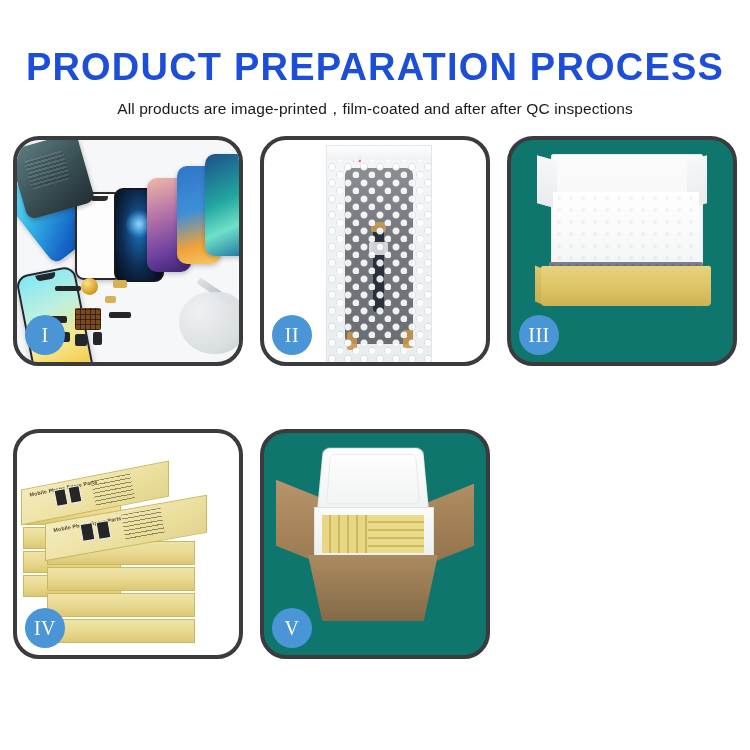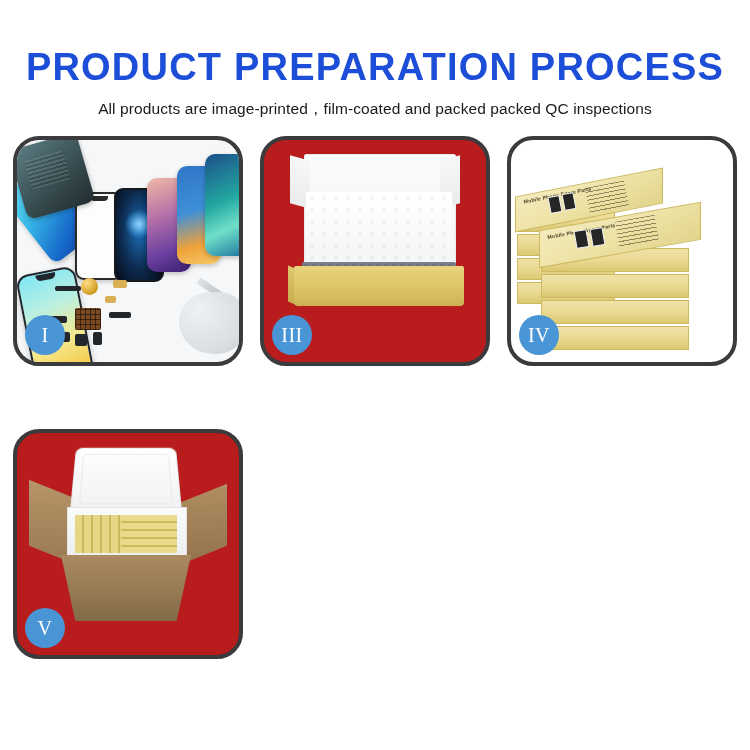--- a/index.html
+++ b/index.html
@@ -31,21 +31,21 @@
     display:grid;
     grid-template-columns:repeat(3,230px);
     grid-template-rows:230px 230px;
     justify-content:center;
     column-gap:17px;row-gap:63px;
   }
   .panel{
     position:relative;
     border:4px solid #3b3b3d;
     border-radius:26px;
-    background:#b91c1c;
+    background:#0f766e;
     overflow:hidden;
     box-sizing:border-box;
   }
   .stage{position:absolute;inset:0;overflow:hidden;}
 
   .badge{
     position:absolute;left:8px;bottom:7px;
     width:40px;height:40px;border-radius:50%;
     background:#4a95d6;
     color:#ffffff;
@@ -348,21 +348,21 @@
     background:#9c8158;opacity:.7;transform:skewY(24deg);
   }
 </style>
 </head>
 <body>
 
 <div class="page">
 
   <div class="header">
     <div class="title">PRODUCT PREPARATION PROCESS</div>
-    <div class="subtitle">All products are image-printed，film-coated and packed packed QC inspections</div>
+    <div class="subtitle">All products are image-printed，film-coated and after after QC inspections</div>
   </div>
 
   <div class="grid">
 
     <div class="panel p1">
       <div class="stage">
         <div class="ph blueglass"></div>
         <div class="ph whiteglass"></div>
         <div class="ph darkph"></div>
         <div class="ph purpleph"></div>
@@ -380,20 +380,36 @@
         <div class="sp" style="left:76px;top:192px;width:9px;height:13px;"></div>
         <div class="sp" style="left:92px;top:172px;width:22px;height:6px;"></div>
         <div class="spg" style="left:96px;top:140px;width:14px;height:8px;"></div>
         <div class="spg" style="left:88px;top:156px;width:11px;height:7px;"></div>
         <div class="tweez"></div>
         <div class="hand"></div>
       </div>
       <div class="badge">I</div>
     </div>
 
+    <div class="panel p2">
+      <div class="stage">
+        <div class="bag">
+          <div class="lcd"></div>
+          <div class="flex"></div>
+          <div class="conn"></div>
+          <div class="ic"></div>
+          <div class="tab" style="left:20px;top:186px;"></div>
+          <div class="tab" style="left:76px;top:184px;"></div>
+          <div class="redmark"></div>
+          <div class="bubbles"></div>
+          <div class="seal"></div>
+        </div>
+      </div>
+      <div class="badge">II</div>
+    </div>
 
     <div class="panel p3">
       <div class="stage">
         <div class="lid"></div>
         <div class="lidflapL"></div>
         <div class="lidflapR"></div>
         <div class="foam"></div>
         <div class="trayleft"></div>
         <div class="trayright"></div>
         <div class="trayinner"></div>

